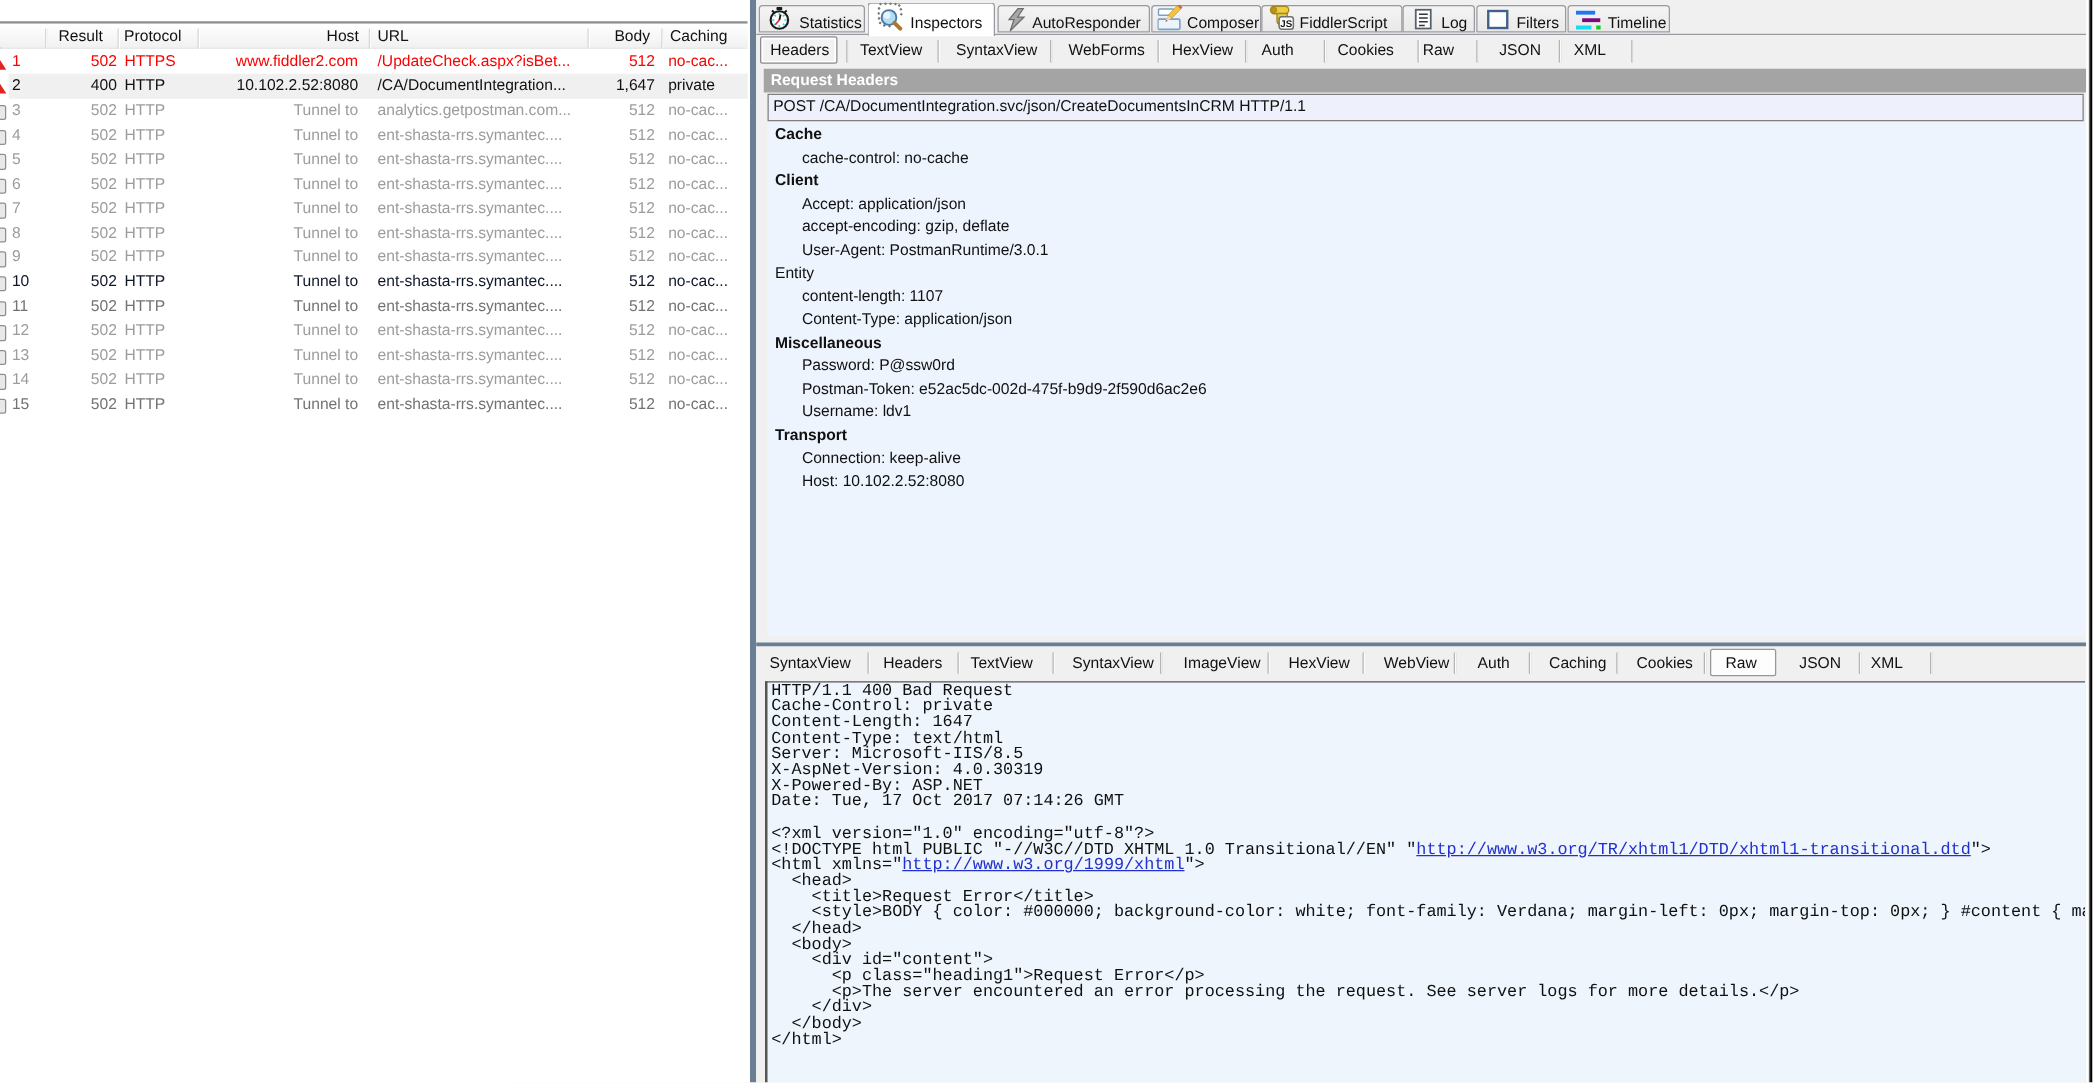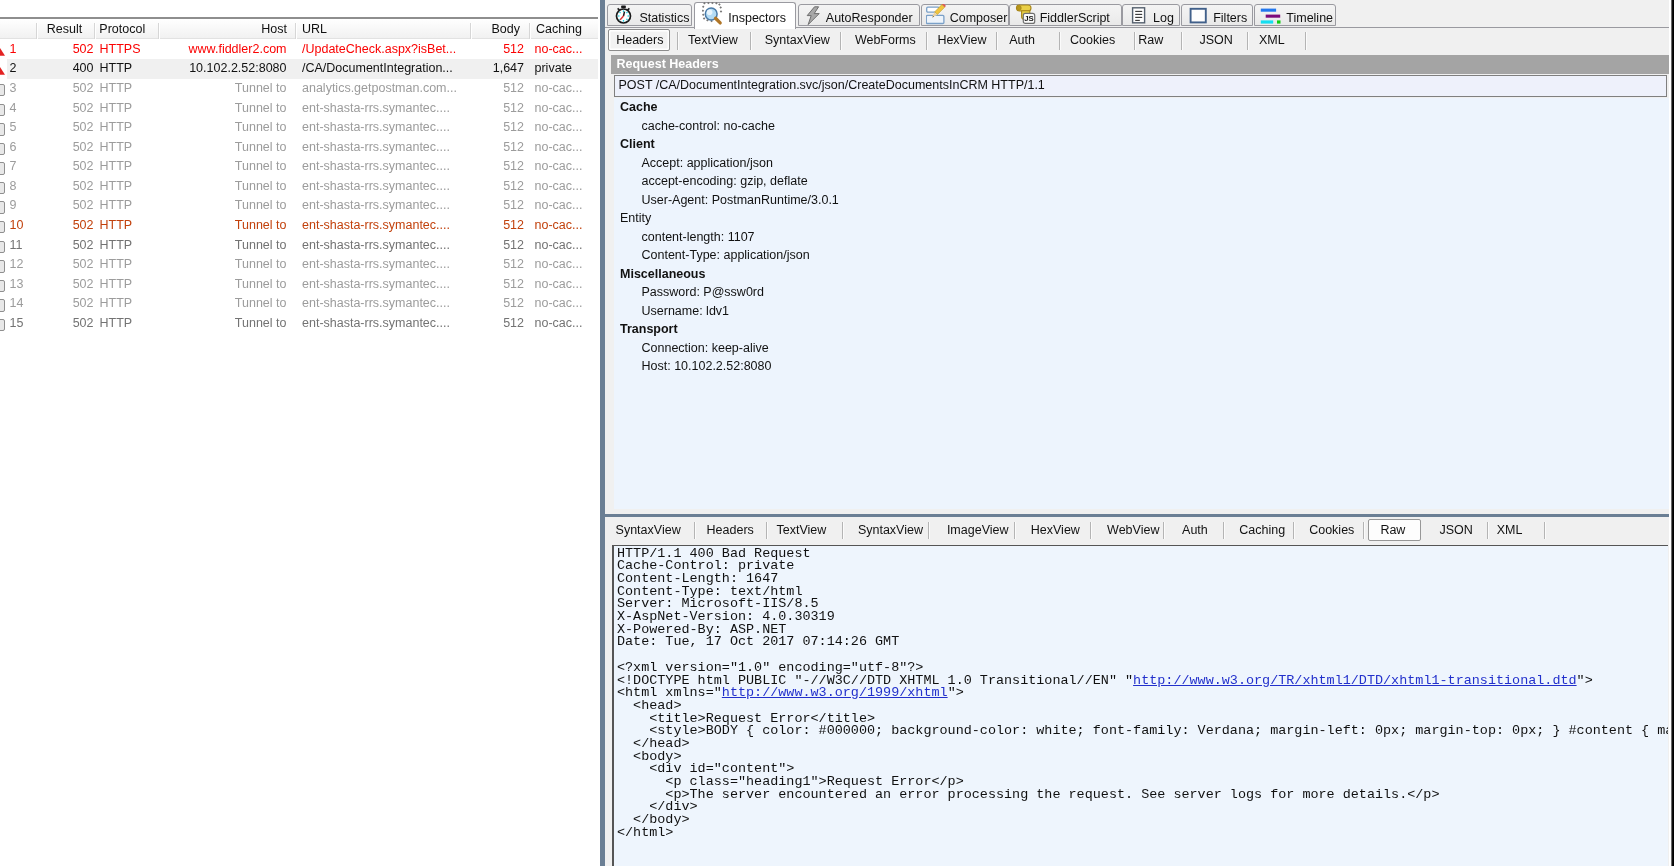--- a/index.html
+++ b/index.html
@@ -125,21 +125,21 @@
 <div class="a row" style="top:180.41px;color:#9c9c9c">
       <div style="position:absolute;left:-1px;top:5.0px;width:4px;height:10.5px;background:#e8e8e8;border:1px solid #8f8f8f;border-radius:0 2px 2px 0"></div>
       <span class="cn">9</span>
       <span class="cr">502</span>
       <span class="cp">HTTP</span>
       <span class="ch">Tunnel to</span>
       <span class="cu">ent-shasta-rrs.symantec....</span>
       <span class="cb">512</span>
       <span class="cc">no-cac...</span>
     </div>
-<div class="a row" style="top:199.98px;color:#c2410c">
+<div class="a row" style="top:199.98px;color:#0f172a">
       <div style="position:absolute;left:-1px;top:5.0px;width:4px;height:10.5px;background:#e8e8e8;border:1px solid #8f8f8f;border-radius:0 2px 2px 0"></div>
       <span class="cn">10</span>
       <span class="cr">502</span>
       <span class="cp">HTTP</span>
       <span class="ch">Tunnel to</span>
       <span class="cu">ent-shasta-rrs.symantec....</span>
       <span class="cb">512</span>
       <span class="cc">no-cac...</span>
     </div>
 <div class="a row" style="top:219.55px;color:#737373">
@@ -336,20 +336,21 @@
 <div style="height:18.51px;line-height:18.51px;padding-left:28px;white-space:nowrap">cache-control: no-cache</div>
 <div style="height:18.51px;line-height:18.51px;padding-left:6.5px;font-weight:bold;white-space:nowrap">Client</div>
 <div style="height:18.51px;line-height:18.51px;padding-left:28px;white-space:nowrap">Accept: application/json</div>
 <div style="height:18.51px;line-height:18.51px;padding-left:28px;white-space:nowrap">accept-encoding: gzip, deflate</div>
 <div style="height:18.51px;line-height:18.51px;padding-left:28px;white-space:nowrap">User-Agent: PostmanRuntime/3.0.1</div>
 <div style="height:18.51px;line-height:18.51px;padding-left:6.5px;font-weight:normal;white-space:nowrap">Entity</div>
 <div style="height:18.51px;line-height:18.51px;padding-left:28px;white-space:nowrap">content-length: 1107</div>
 <div style="height:18.51px;line-height:18.51px;padding-left:28px;white-space:nowrap">Content-Type: application/json</div>
 <div style="height:18.51px;line-height:18.51px;padding-left:6.5px;font-weight:bold;white-space:nowrap">Miscellaneous</div>
 <div style="height:18.51px;line-height:18.51px;padding-left:28px;white-space:nowrap">Password: P@ssw0rd</div>
+<div style="height:18.51px;line-height:18.51px;padding-left:28px;white-space:nowrap">Postman-Token: e52ac5dc-002d-475f-b9d9-2f590d6ac2e6</div>
 <div style="height:18.51px;line-height:18.51px;padding-left:28px;white-space:nowrap">Username: ldv1</div>
 <div style="height:18.51px;line-height:18.51px;padding-left:6.5px;font-weight:bold;white-space:nowrap">Transport</div>
 <div style="height:18.51px;line-height:18.51px;padding-left:28px;white-space:nowrap">Connection: keep-alive</div>
 <div style="height:18.51px;line-height:18.51px;padding-left:28px;white-space:nowrap">Host: 10.102.2.52:8080</div>
 </div>
 <div class="a" style="left:605.4px;top:514.3px;width:1063.4px;height:2.7px;background:#6b7f94"></div>
 <div class="a" style="left:605.4px;top:517px;width:1063.4px;height:27px">
 <div class="a ssep" style="left:89.1px;top:5px;height:17px"></div>
 <div class="a ssep" style="left:160.3px;top:5px;height:17px"></div>
 <div class="a ssep" style="left:236.6px;top:5px;height:17px"></div>

